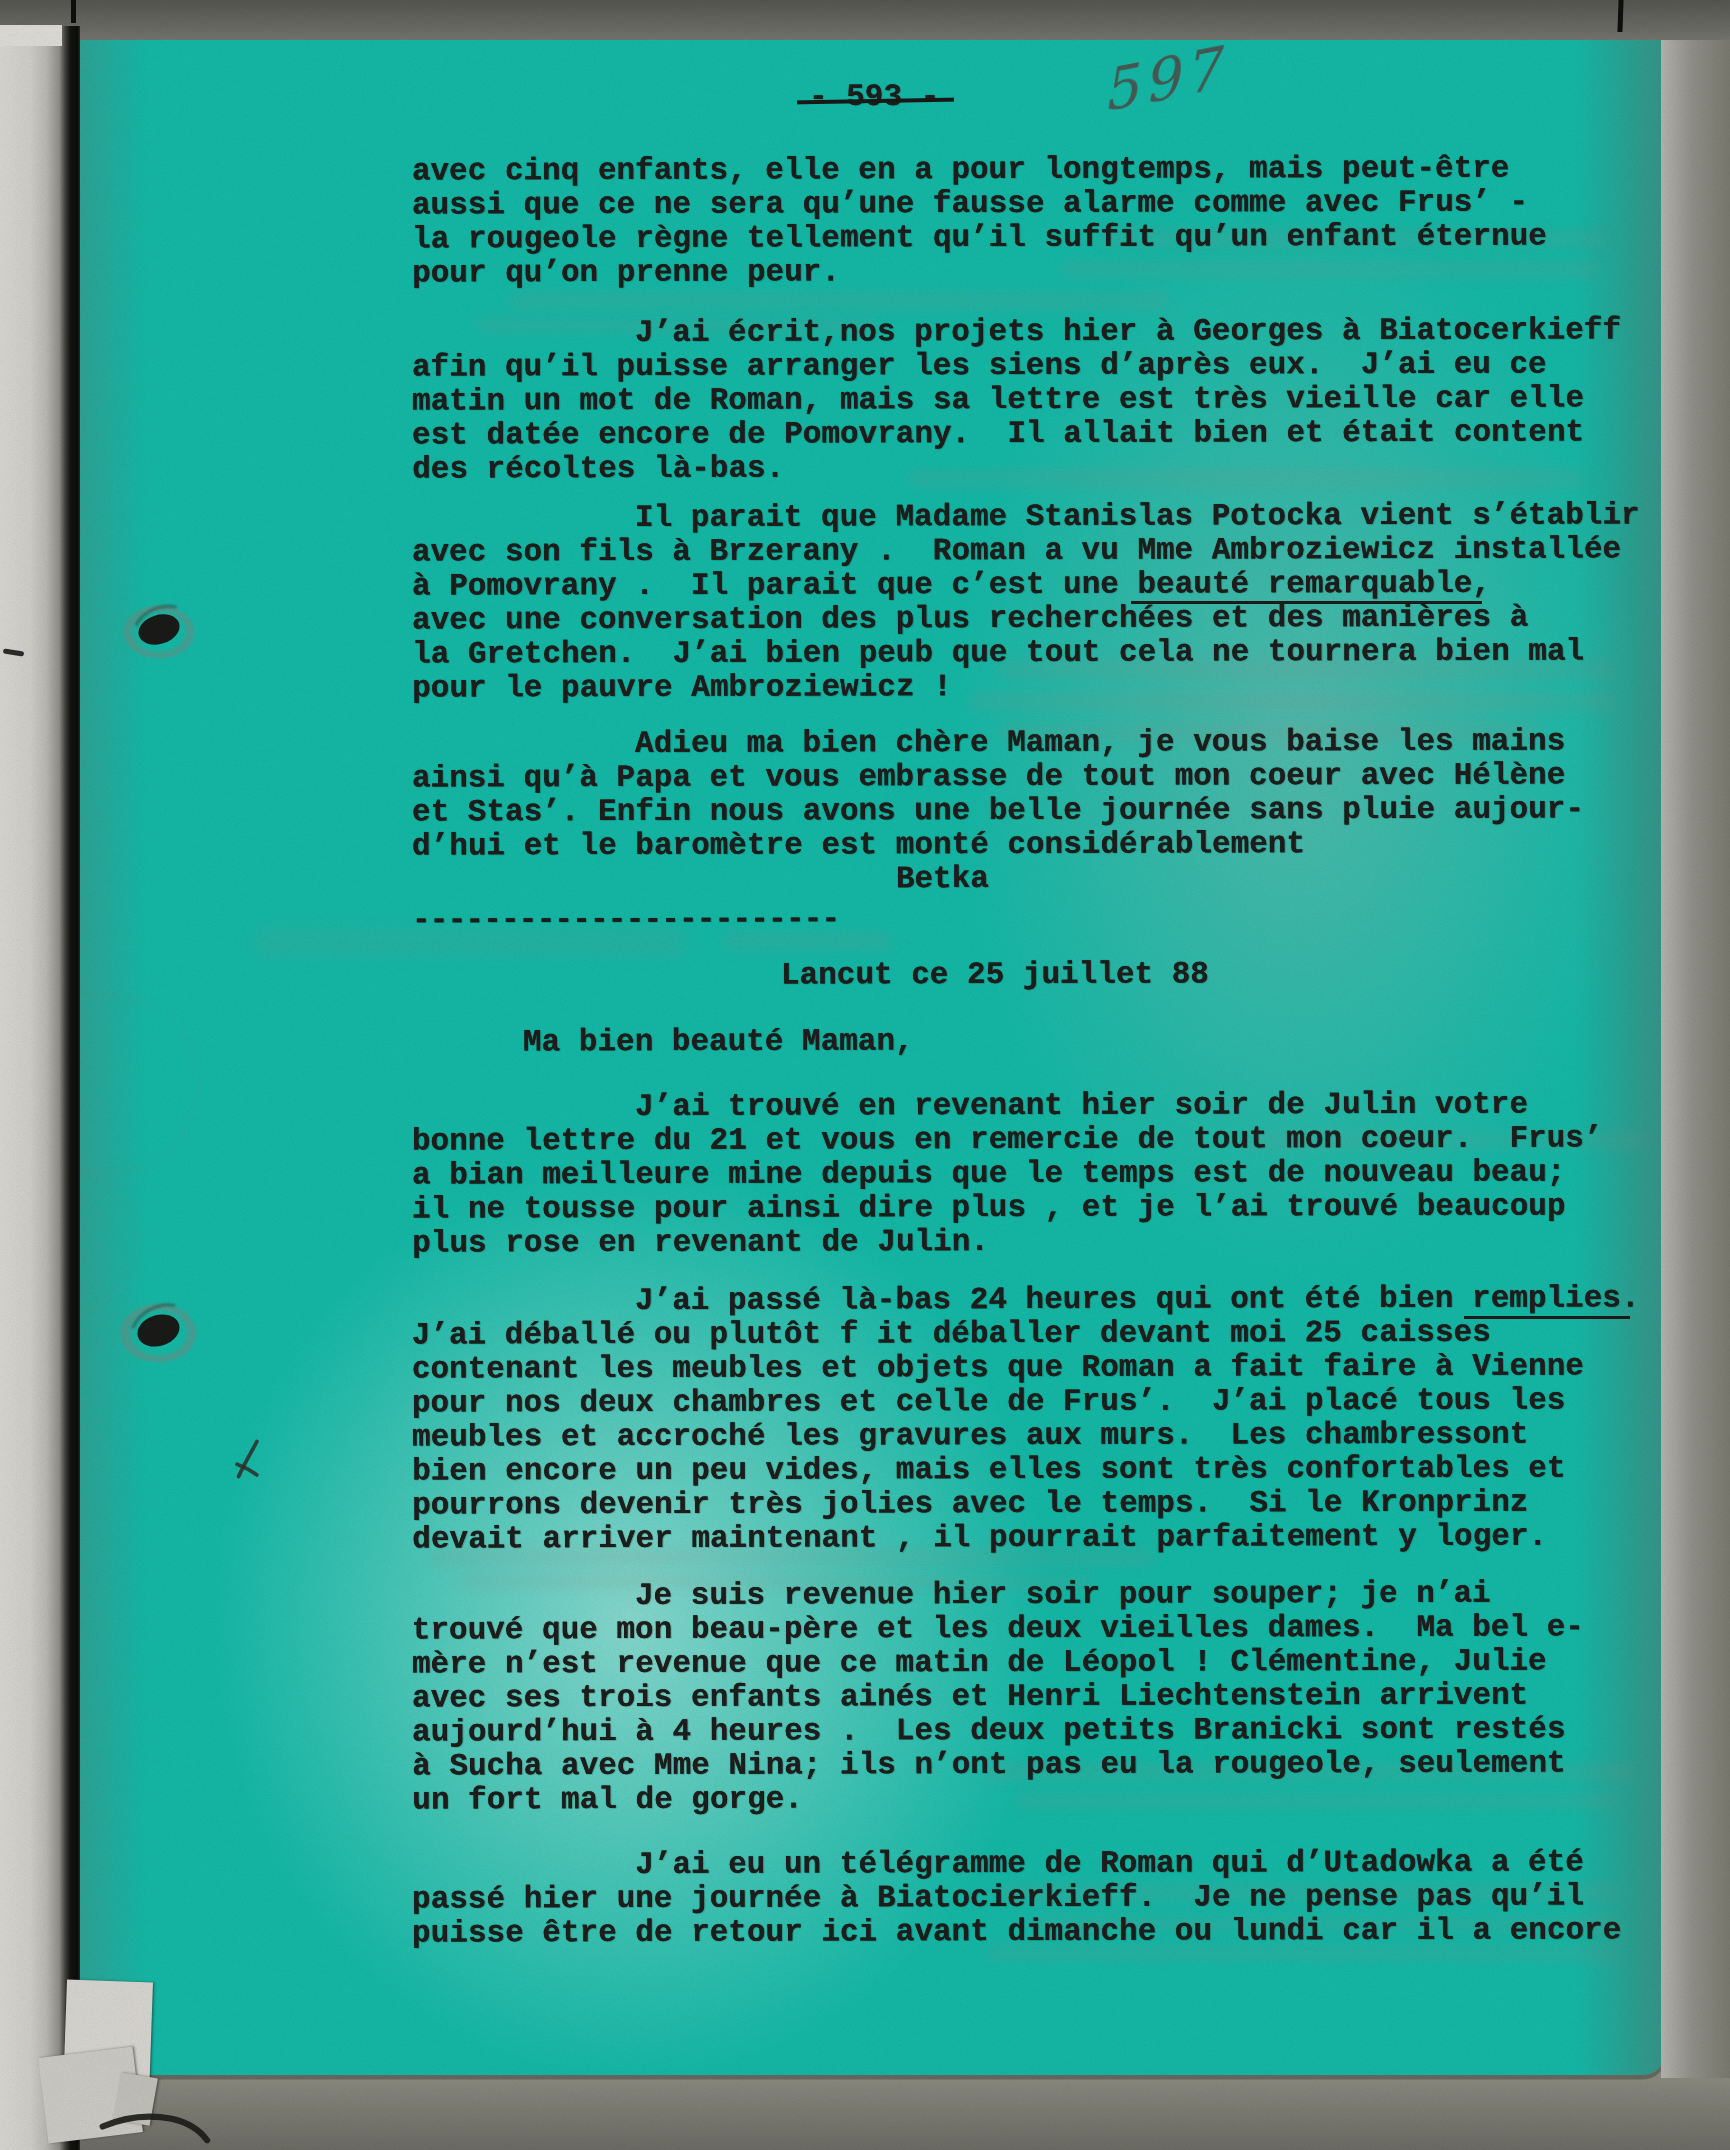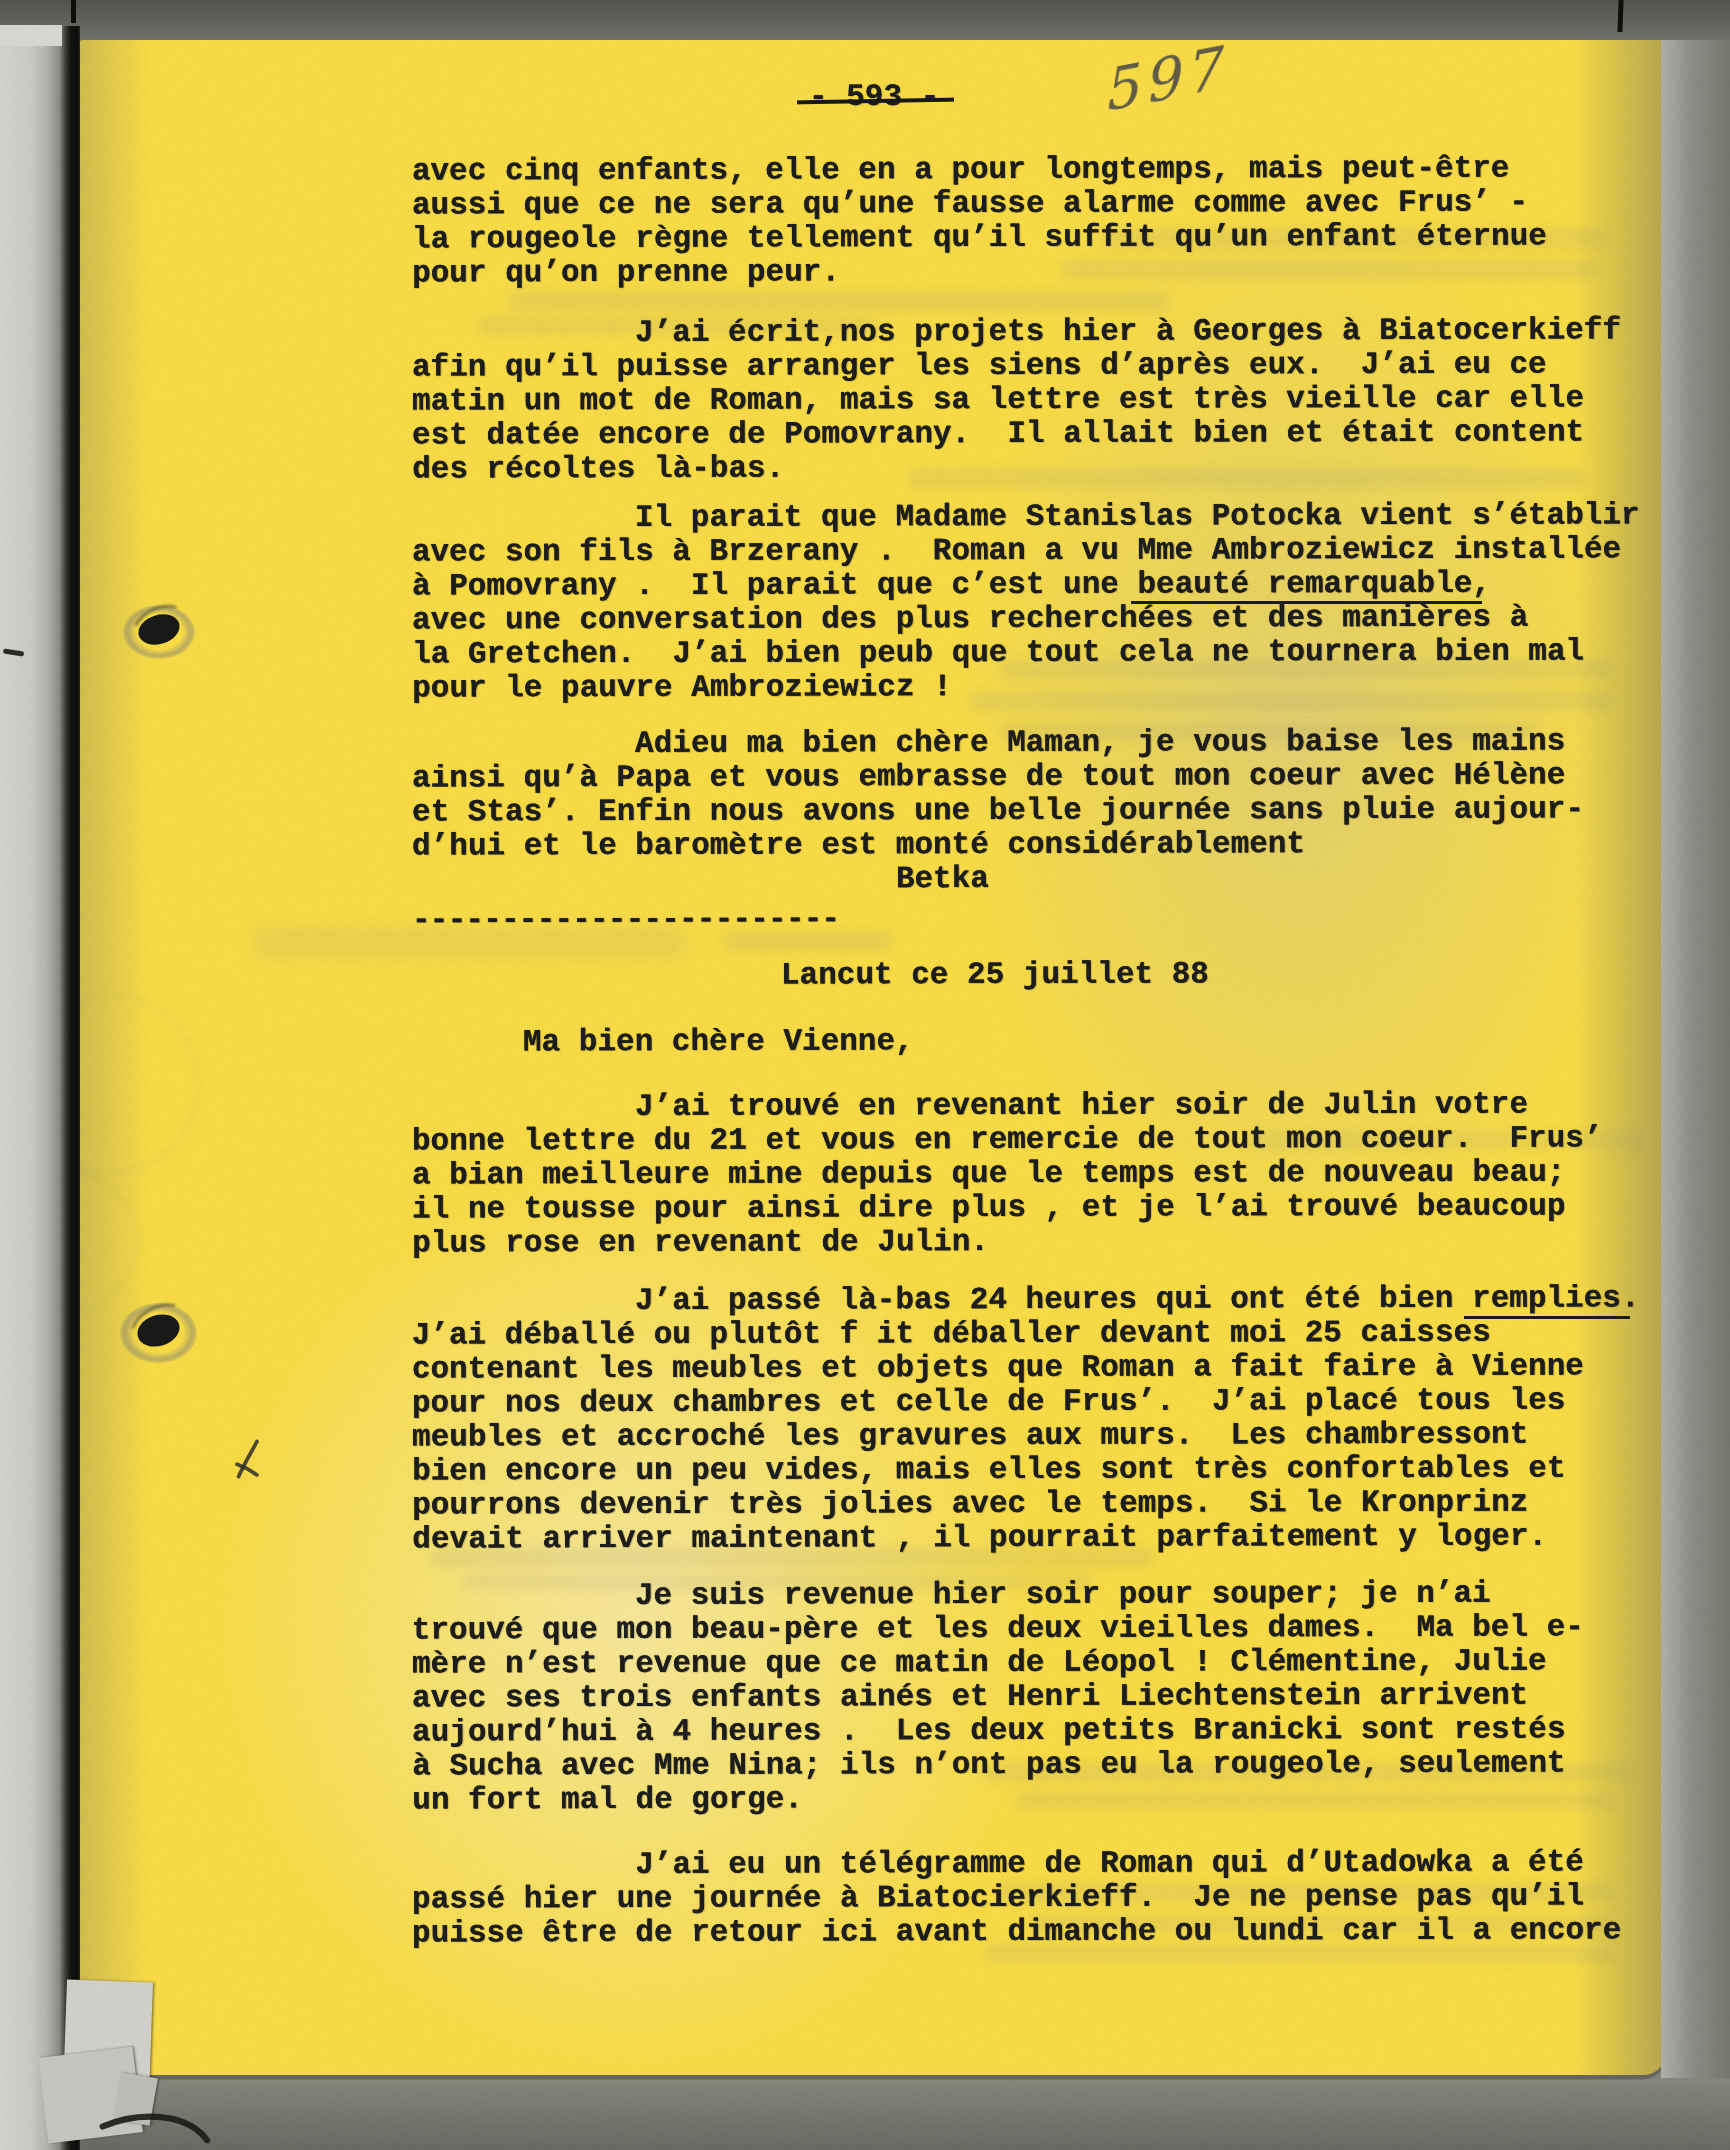--- a/index.html
+++ b/index.html
@@ -11,21 +11,21 @@
     background:linear-gradient(180deg,#55554f,#6b6b66 70%,#767671);}
   .band-bottom{left:0;top:2031px;width:1731px;height:120px;
     background:linear-gradient(180deg,#939288,#8a897f 40%,#6b6a63);}
   
   .stack-paper{position:absolute;left:0;top:26px;width:80px;height:2125px;
     background:linear-gradient(to right,#d8d7d2 0%,#cfcec9 38%,#b9b8b2 58%,#8f8e88 74%,#3c3c38 82%,#131311 88%,#0b0b09 97%,#2a2a27 100%);}
   .top-sliver{position:absolute;left:0;top:24.6px;width:62px;height:21.5px;background:#dddcd6;}
   .tick{position:absolute;background:#0e0e0c;}
   
   .page{position:absolute;left:80px;top:40px;width:1586px;height:2035px;
-    background:#fde047;border-radius:2.3px 6.2px 23px 3.1px;overflow:hidden;
+    background:#14b8a6;border-radius:2.3px 6.2px 23px 3.1px;overflow:hidden;
     box-shadow:0 4.6px 0 rgba(40,40,36,.35);}
   .page-shade-left{position:absolute;left:0;top:0;width:69px;height:100%;
     background:linear-gradient(to right,rgba(110,110,102,.28),rgba(110,110,102,0));}
   .page-shade-right{position:absolute;right:0;top:0;width:92px;height:100%;
     background:linear-gradient(to left,rgba(100,100,94,.45),rgba(100,100,94,0));}
   .page-mottle1{position:absolute;left:55%;top:8%;width:692px;height:1077px;border-radius:50%;
     background:radial-gradient(ellipse,rgba(190,189,182,.35),rgba(190,189,182,0) 70%);}
   .page-mottle2{position:absolute;left:8%;top:55%;width:846px;height:923px;border-radius:50%;
     background:radial-gradient(ellipse,rgba(248,248,244,.5),rgba(248,248,244,0) 70%);}
   
@@ -135,21 +135,21 @@
 et Stas’. Enfin nous avons une belle journée sans pluie aujour-
 d’hui et le baromètre est monté considérablement
                           Betka</div>
 
     <div class="tunder" style="left:1051px;top:561px;width:351px;"></div>
     <div class="tunder" style="left:1384px;top:1276px;width:166px;"></div>
 
     <div class="typed" style="left:332px;top:863px;letter-spacing:-0.8px;">------------------------</div>
 
     <div class="typed" style="left:701px;top:918px;">Lancut ce 25 juillet 88</div>
-    <div class="typed" style="left:443px;top:985px;">Ma bien chère Vienne,</div>
+    <div class="typed" style="left:443px;top:985px;">Ma bien beauté Maman,</div>
     <div class="typed" style="left:332px;top:1049px;">            J’ai trouvé en revenant hier soir de Julin votre
 bonne lettre du 21 et vous en remercie de tout mon coeur.  Frus’
 a bian meilleure mine depuis que le temps est de nouveau beau;
 il ne tousse pour ainsi dire plus , et je l’ai trouvé beaucoup
 plus rose en revenant de Julin.</div>
     <div class="typed" style="left:332px;top:1243px;">            J’ai passé là-bas 24 heures qui ont été bien remplies.
 J’ai déballé ou plutôt f it déballer devant moi 25 caisses
 contenant les meubles et objets que Roman a fait faire à Vienne
 pour nos deux chambres et celle de Frus’.  J’ai placé tous les
 meubles et accroché les gravures aux murs.  Les chambressont

